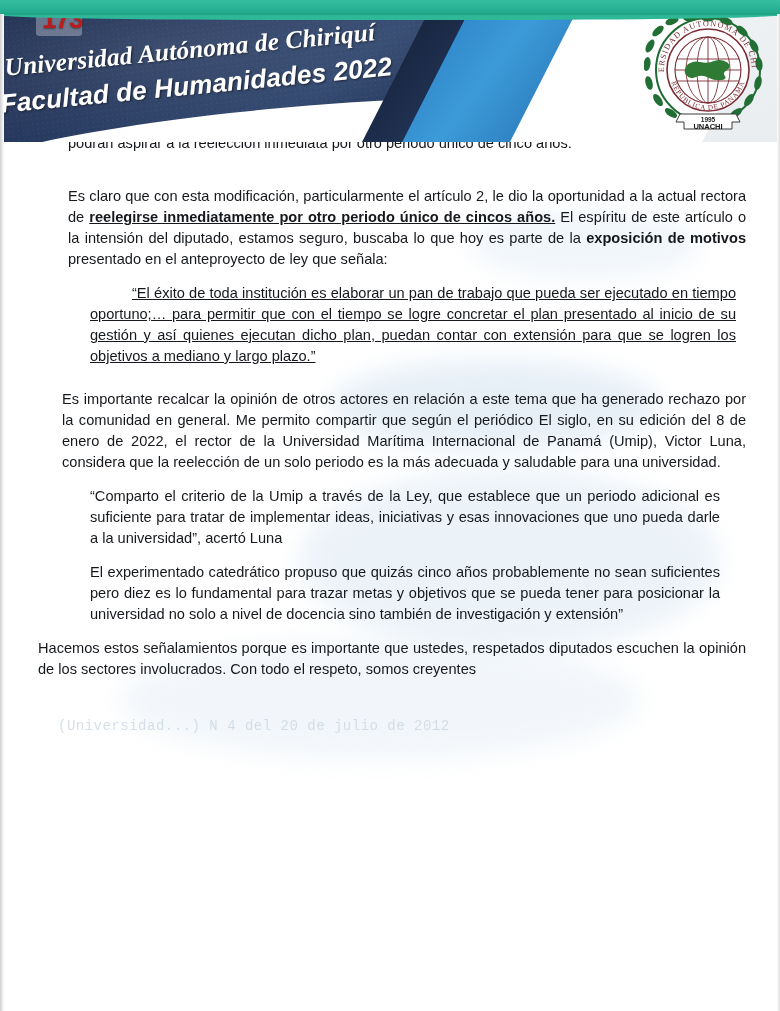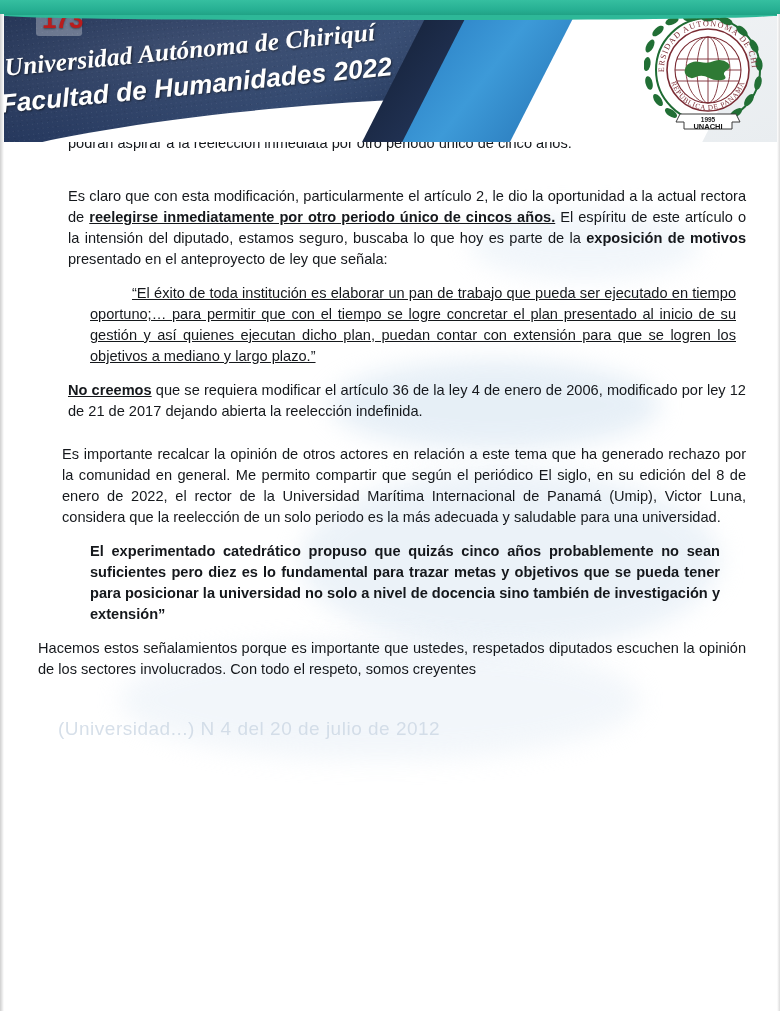--- a/index.html
+++ b/index.html
@@ -231,23 +231,23 @@
   u.bu { text-decoration: underline; font-weight: 700; }
 
   .block-final {
     padding-left: 0;
   }
   .watermark {
     position: absolute;
     z-index: 8;
     left: 58px;
     top: 718px;
-    font-size: 19px;
+    font-size: 14px;
     color: #c9d5e2;
-    font-family: Liberation Sans, sans-serif;
+    font-family: Liberation Mono, monospace;
     opacity: .75;
     letter-spacing: .5px;
     white-space: nowrap;
     pointer-events: none;
   }
   .page-edge-left{
     position:absolute; left:0; top:14px; width:4px; height:997px;
     background:linear-gradient(90deg,#cfcfcf,#ffffff);
     z-index:45;
   }
@@ -356,28 +356,26 @@
     </p>
 
     <p class="para indent-2" style="margin-top:32px;">
       <span>Es claro que con esta modificación, particularmente el artículo 2, le dio la oportunidad a la actual rectora de </span><u class="bu">reelegirse inmediatamente por otro periodo único de cincos años.</u><span>  El espíritu de este artículo o la intensión del diputado, estamos seguro, buscaba lo que hoy es parte de la </span><b>exposición de motivos</b><span> presentado en el anteproyecto de ley que señala:</span>
     </p>
 
     <p class="para quote-block q-indent">“El éxito de toda institución es elaborar un pan de trabajo que pueda ser ejecutado en tiempo oportuno;…        para permitir que con el tiempo se logre concretar el plan presentado al inicio de su gestión y así quienes ejecutan dicho plan, puedan contar con extensión para que se logren los objetivos a mediano y largo plazo.”</p>
 
 
 
-    <p class="para indent-2" style="margin-top:2px;">
-      <u class="bu">No creemos</u><span> que se requiera modificar el artículo 36 de la ley 4 de enero de 2006, modificado por ley 12 de 21 de 2017 dejando abierta la reelección indefinida.</span>
-    </p>
 
     <p class="para" style="margin-top:22px; padding-left:24px;">Es importante recalcar la opinión de otros actores en relación a este tema que ha generado rechazo por la comunidad en general.  Me permito compartir que según el periódico El siglo, en su edición del 8 de enero de 2022, el rector de la Universidad Marítima Internacional de Panamá (Umip), Victor Luna, considera que la reelección de un solo periodo es la más adecuada y saludable para una universidad.</p>
 
-
-    <p class="para quote-block2" style="margin-top:10px; font-weight:700;">El experimentado catedrático propuso que quizás cinco años probablemente no sean suficientes pero diez es lo fundamental para trazar metas y objetivos que se pueda tener para posicionar la universidad no solo a nivel de docencia sino también de investigación y extensión”</p>
+    <p class="para quote-block2 tight" style="margin-top:4px;">“Comparto el criterio de la Umip a través de la Ley, que establece que un periodo adicional es suficiente para tratar de implementar ideas, iniciativas y esas innovaciones que uno pueda darle a la universidad”, acertó Luna</p>
+
+    <p class="para quote-block2" style="margin-top:10px; font-weight:400;">El experimentado catedrático propuso que quizás cinco años probablemente no sean suficientes pero diez es lo fundamental para trazar metas y objetivos que se pueda tener para posicionar la universidad no solo a nivel de docencia sino también de investigación y extensión”</p>
 
 
     <p class="para block-final" style="margin-top:12px;">Hacemos estos señalamientos porque es importante que ustedes, respetados diputados escuchen la opinión de los sectores involucrados.  Con todo el respeto, somos creyentes</p>
   </div>
 
   <div class="page-edge-left"></div>
   <div class="page-edge-right"></div>
 </div>
 
 </body></html>

